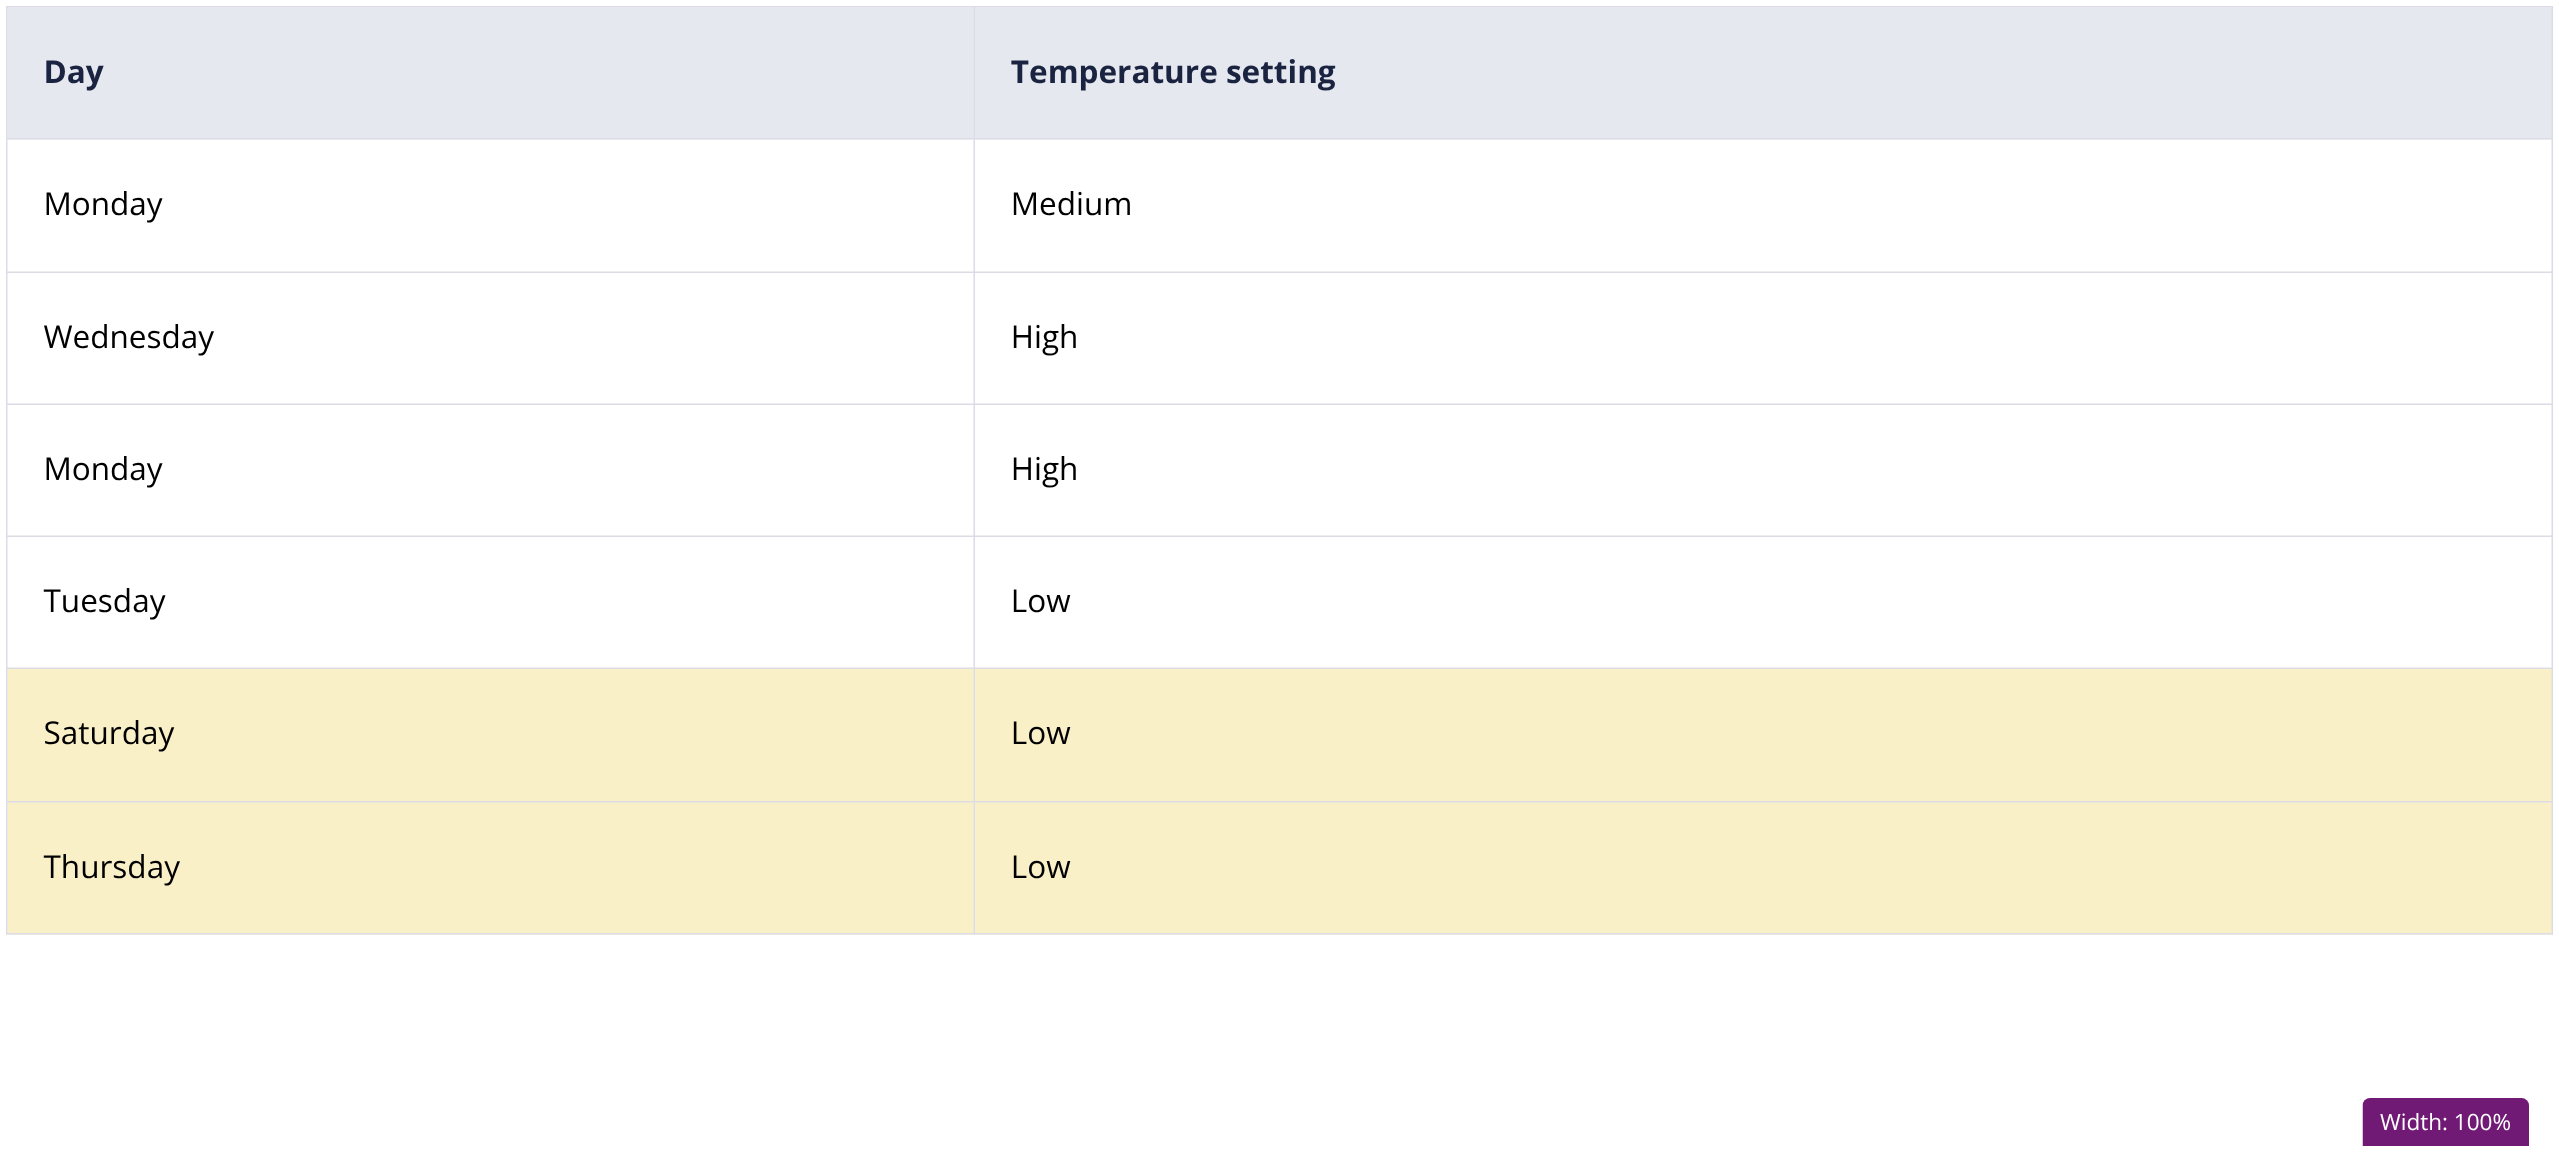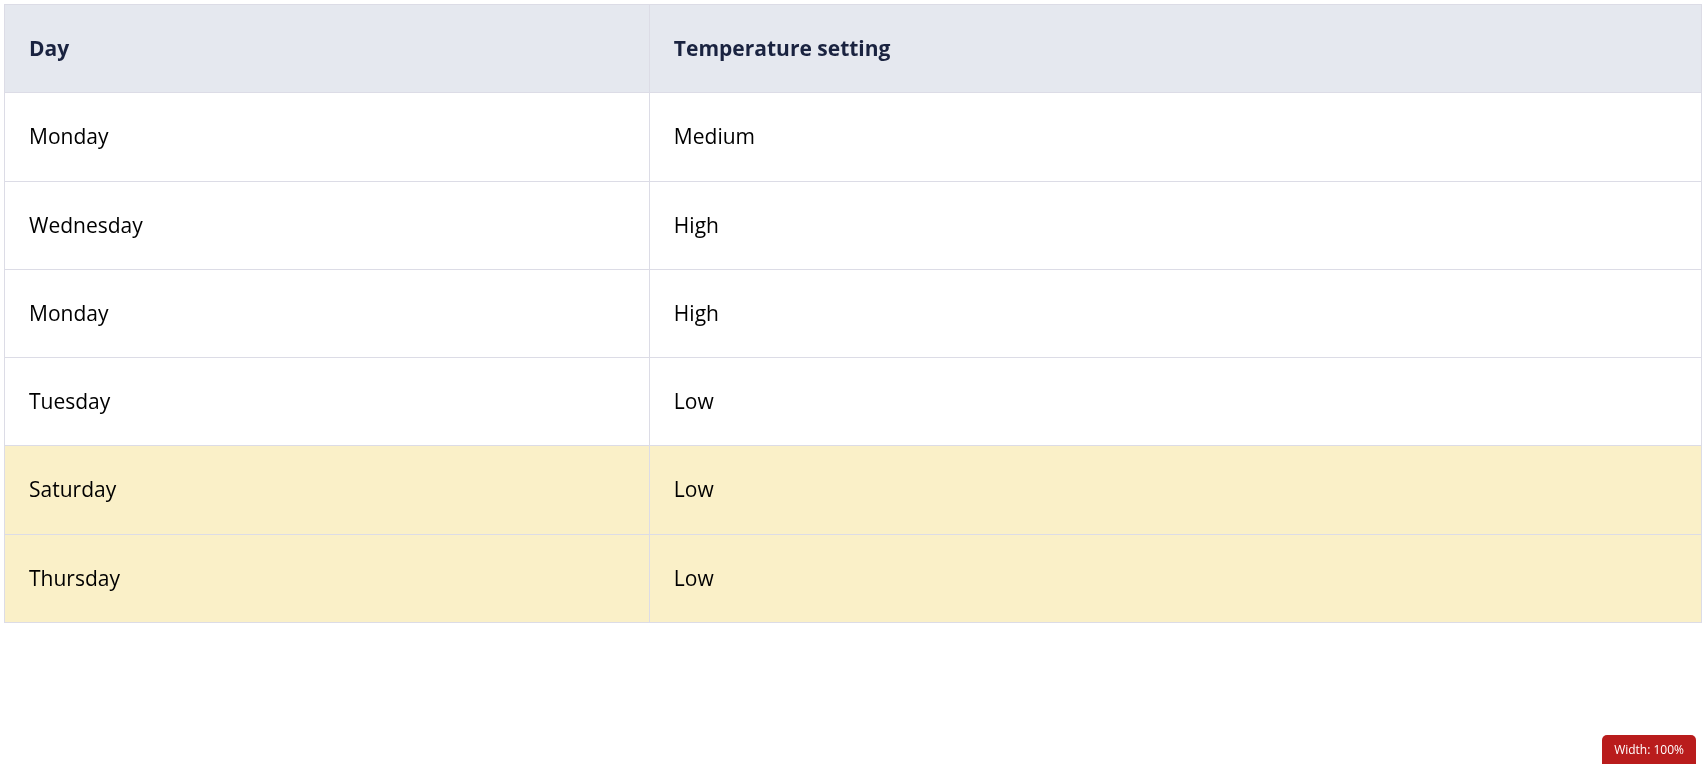--- a/index.html
+++ b/index.html
@@ -43,24 +43,24 @@
     }
     th:first-child, td:first-child {
       width: 38%;
     }
     th:last-child, td:last-child {
       width: 62%;
     }
     .width-badge {
       position: fixed;
       bottom: 4px;
-      right: 10px;
-      background: #b91c1c;
+      right: 20px;
+      background: #701a75;
       color: #ffffff;
-      font-size: 12px;
+      font-size: 15px;
       padding: 6px 12px;
       border-radius: 5px 5px 0 0;
       font-weight: 400;
     }
   </style>
 </head>
 <body>
 
 <div class="table-wrapper">
   <table>

